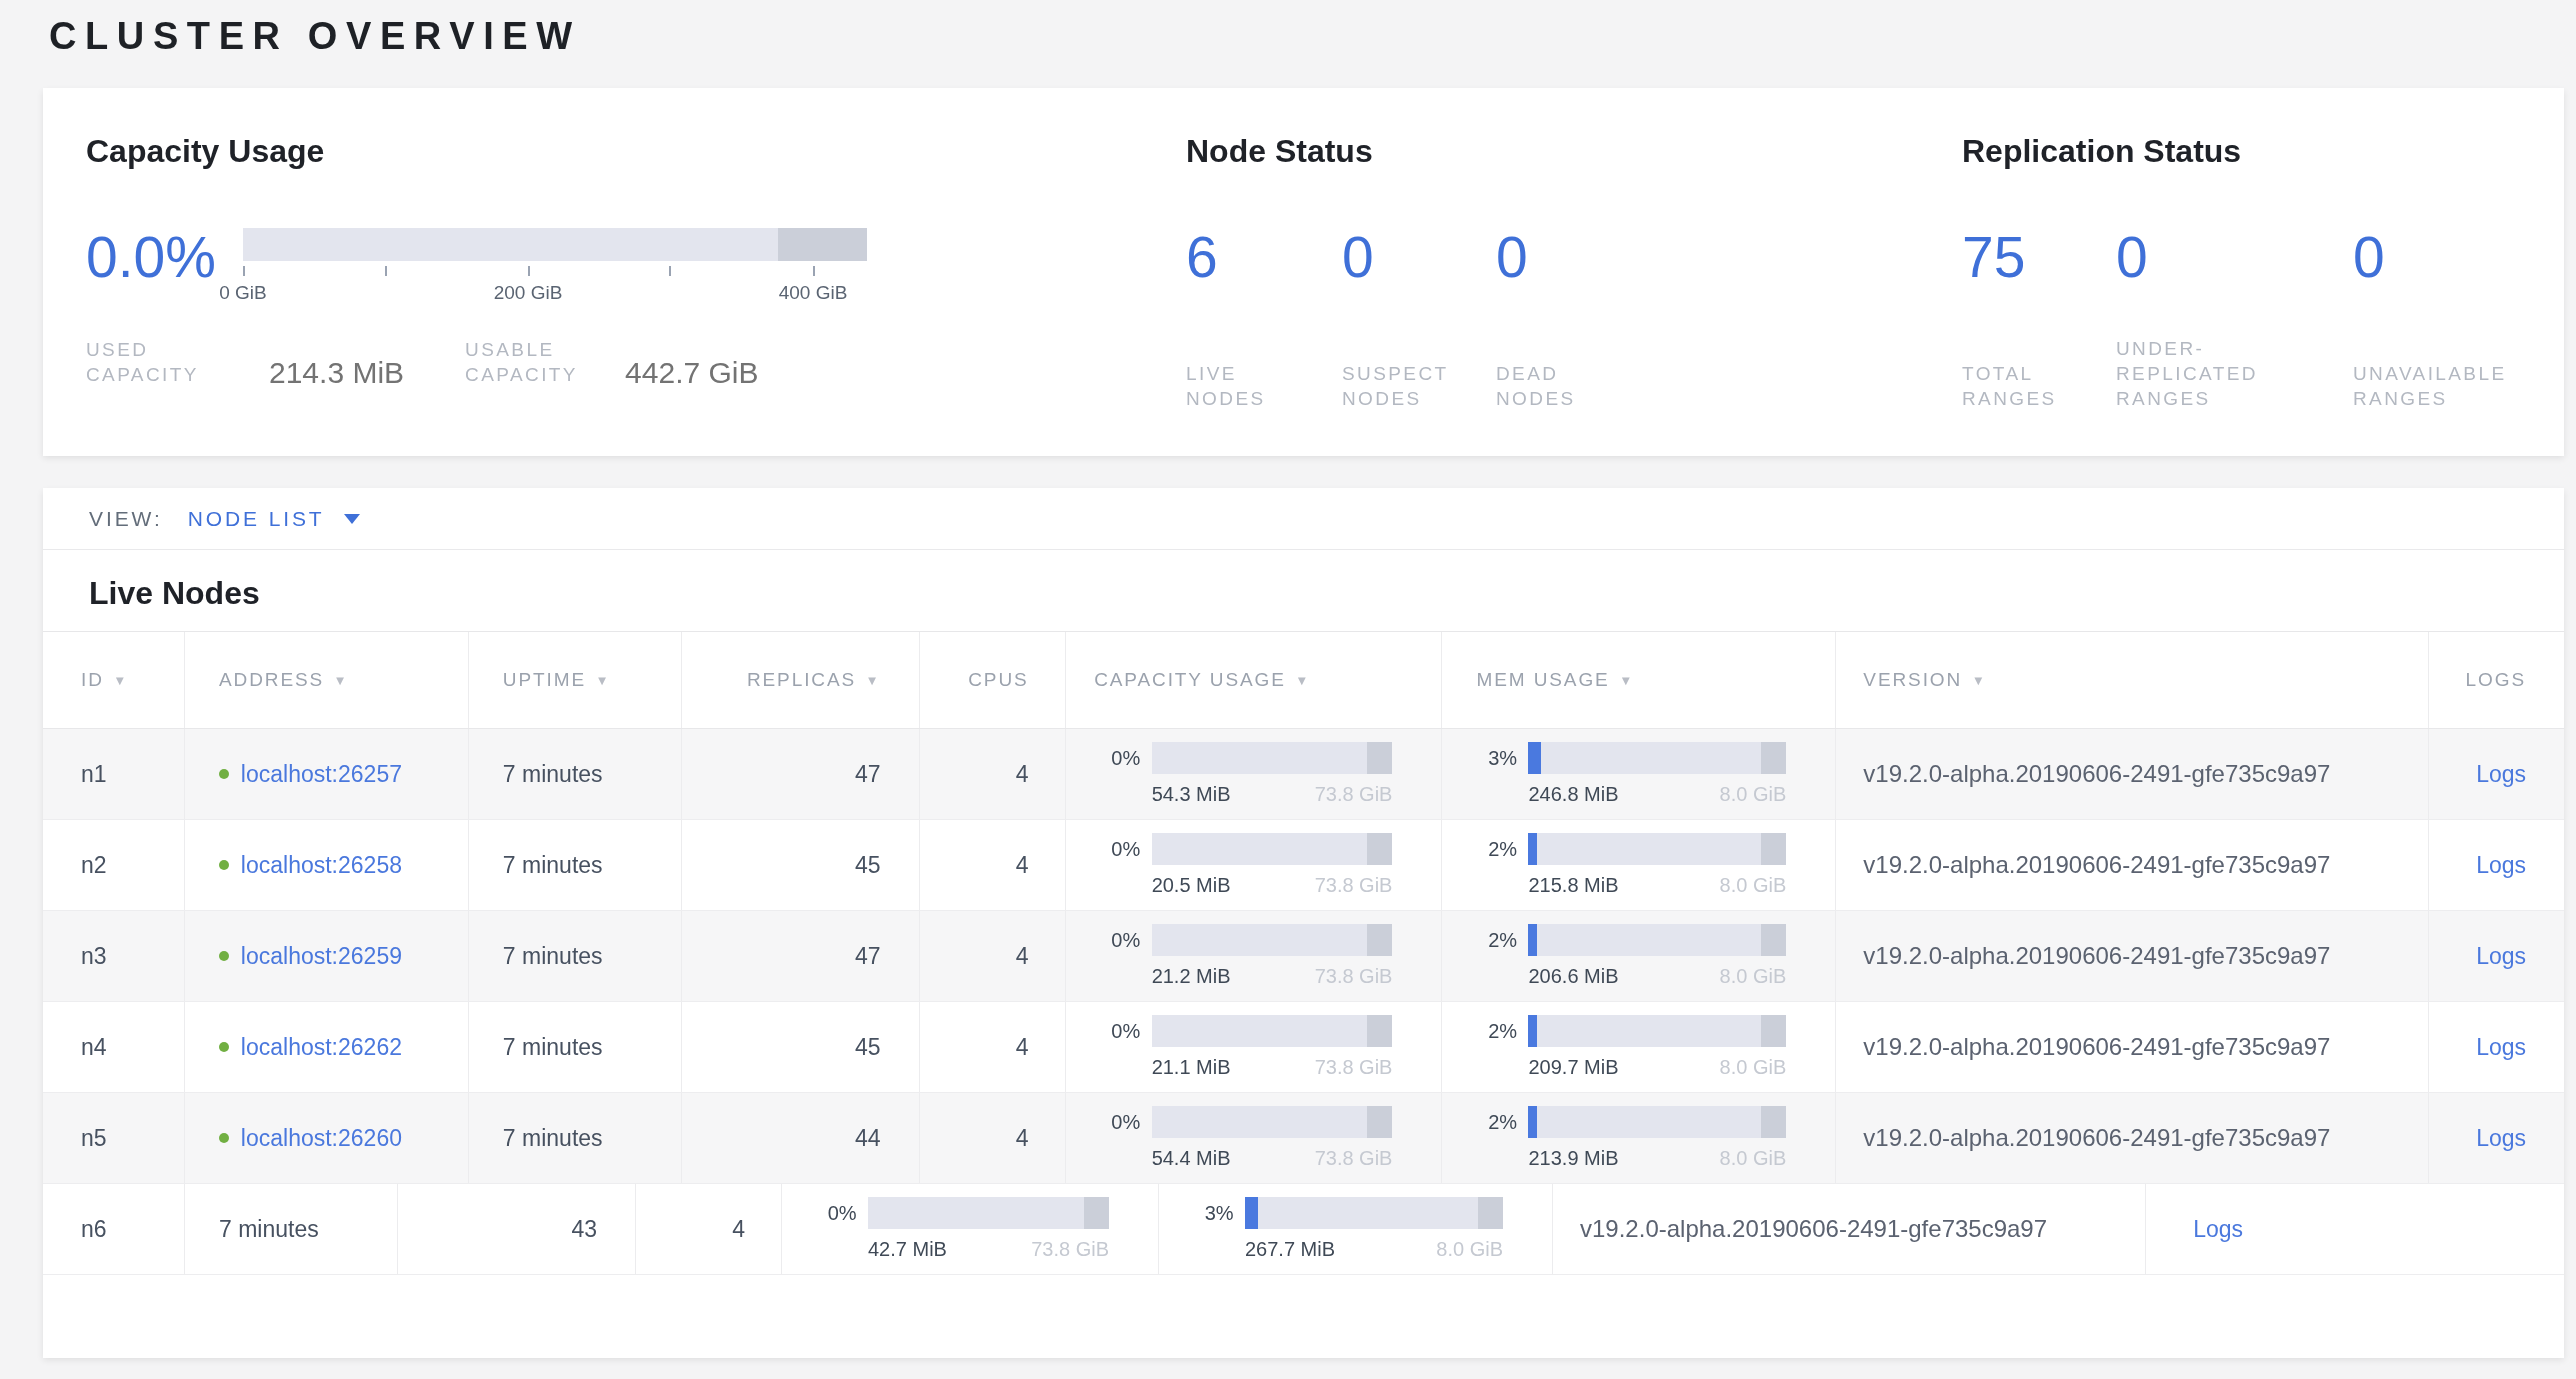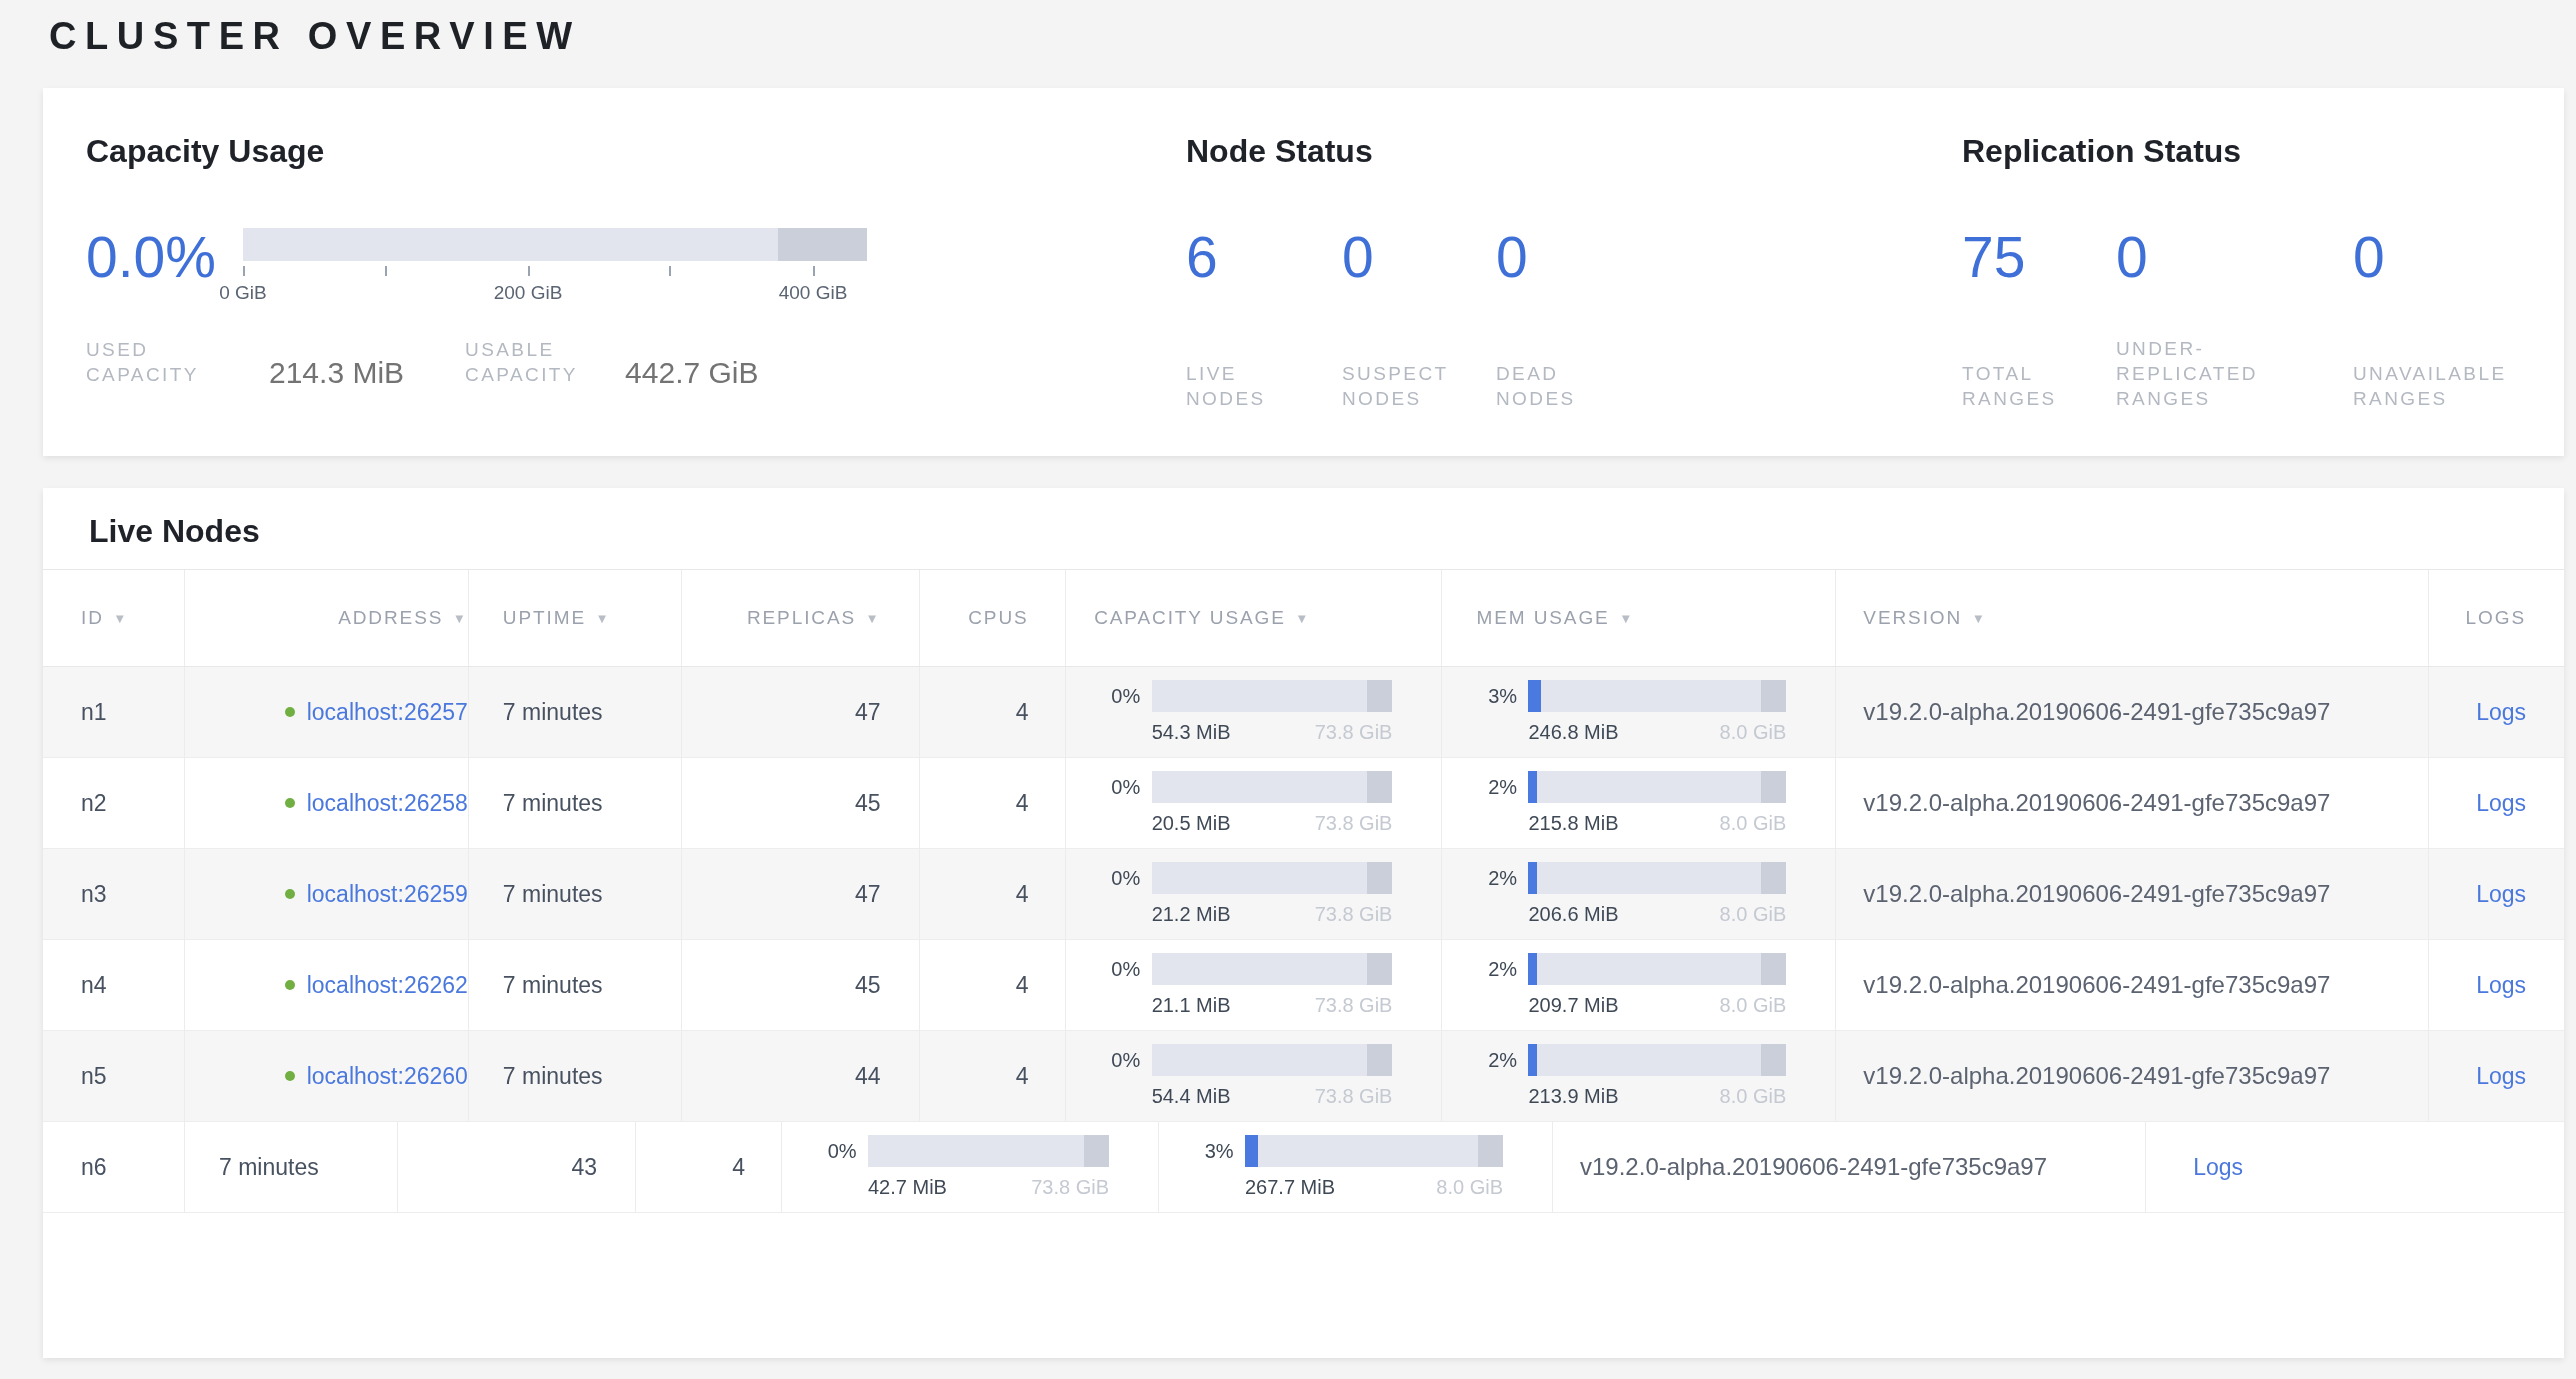--- a/index.html
+++ b/index.html
@@ -78,21 +78,21 @@
   .sort-arrow { font-size:13.3px; color:#b9bdc5; margin-left:9.5px; }
   .tr { display:flex; height:91px; border-bottom:1px solid #ededef; background:#ffffff; }
   .tr.odd { background:#f6f6f7; }
   .td {
     height:100%; display:flex; align-items:center;
     font-size:23px; color:#475160; border-right:1px solid #ececee; white-space:nowrap;
   }
   .al { justify-content:flex-start; }
   .ar { justify-content:flex-end; }
   .c-id      { width:142px; padding-left:38px; }
-  .c-address { width:284px; padding-left:34px;justify-content:flex-end; }
+  .c-address { width:284px; padding-left:34px; }
   .c-uptime  { width:213px; padding-left:34px; }
   .c-replicas{ width:238px; padding-right:38px; }
   .c-cpus    { width:146px; padding-right:36px; }
   .c-capacity{ width:377px; }
   .c-memory  { width:394px; }
   .c-version { width:593px; padding-left:27px; }
   .c-logs    { width:135px; padding-right:38px; }
   .th.c-capacity { padding-left:28.5px; }
   .th.c-memory   { padding-left:34px; }
 
@@ -210,20 +210,27 @@
             <div>UNAVAILABLE</div>
             <div>RANGES</div>
           </div>
         </div>
       </div>
   </div>
 
 </div>
 
 <div class="card nodes">
+  <div class="view-bar">
+    <span class="view-label">VIEW:</span>
+    <span class="view-select">
+      <span class="view-selected">NODE LIST</span>
+      <span class="view-caret"></span>
+    </span>
+  </div>
   <h2 class="ln-heading">Live Nodes</h2>
   <div class="nodes-table" id="nodes-table">
       <div class="thead">
         <div class="th c-id al">
           <span>ID</span>
           <span class="sort-arrow">▼</span>
         </div>
         <div class="th c-address al">
           <span>ADDRESS</span>
           <span class="sort-arrow">▼</span>

